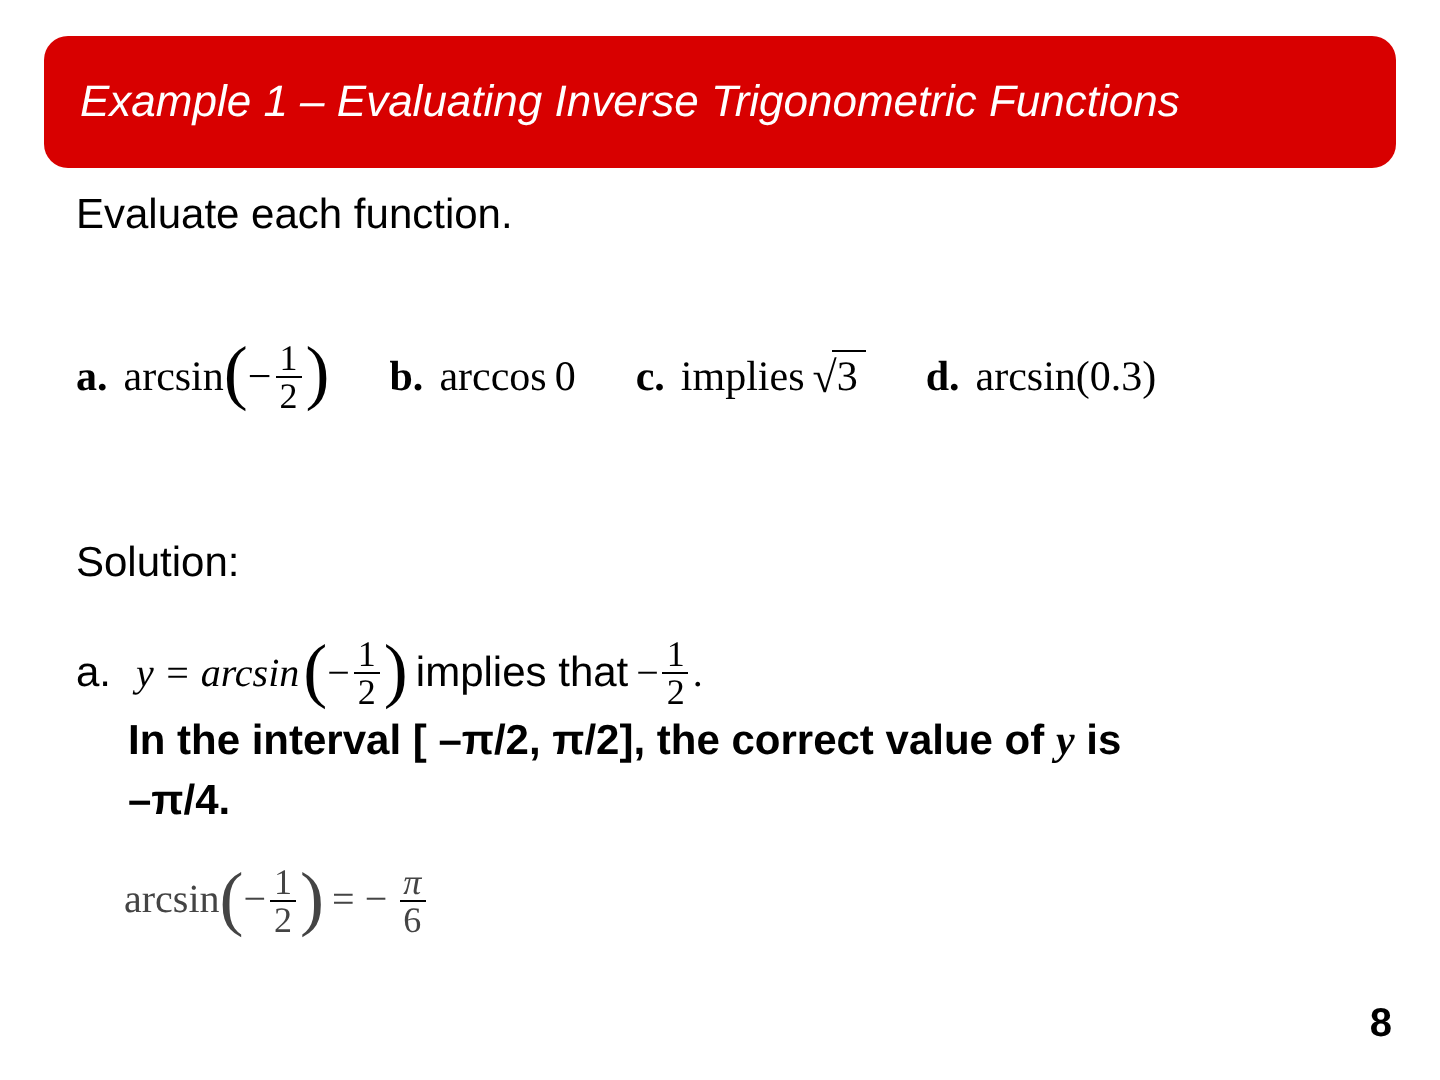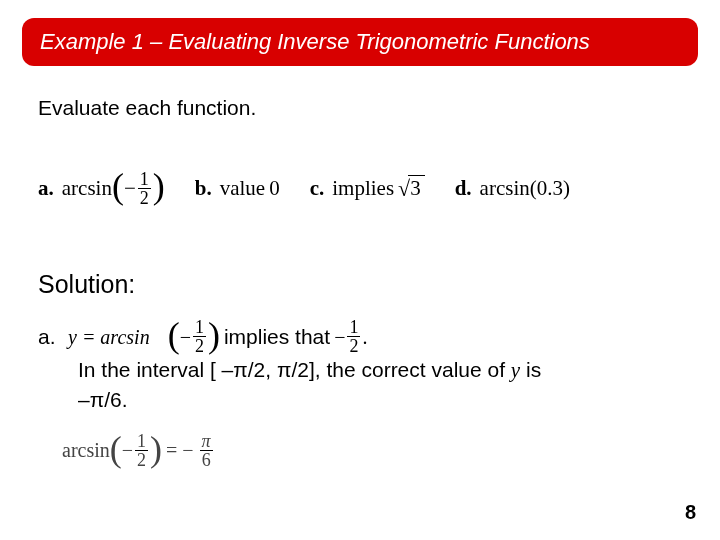--- a/index.html
+++ b/index.html
@@ -10,21 +10,21 @@
     background: #fff;
     font-family: Arial, Helvetica, sans-serif;
     color: #000;
     position: relative;
   }
   .title-bar {
     position: absolute;
     top: 18px;
     left: 22px;
     right: 22px;
-    height: 48px;
+    height: 66px;
     background: #d80000;
     border-radius: 12px;
     color: #fff;
     font-size: 22px;
     font-style: italic;
     display: flex;
     align-items: center;
     padding-left: 18px;
     box-sizing: border-box;
   }
@@ -63,33 +63,33 @@
     display: inline-block;
     border-top: 1px solid #000;
     padding: 0 4px 0 2px;
     margin-left: -2px;
   }
   .radical { font-size: 22px; position: relative; top: 1px; }
   .solution-head {
     position: absolute;
     top: 270px;
     left: 38px;
-    font-size: 25px;
+    font-size: 21px;
   }
   .solution-body {
     position: absolute;
     top: 318px;
     left: 38px;
     right: 40px;
     font-size: 21px;
     line-height: 30px;
   }
   .sol-row1 { display: flex; align-items: center; flex-wrap: nowrap; }
   .sol-letter { width: 26px; }
-  .sol-indent { margin-left: 40px; }
+  .sol-indent { margin-left: 26px; font-weight: bold; }
   .serif { font-family: "Times New Roman", serif; }
   .ital { font-style: italic; }
   .eq-inline { display: inline-flex; align-items: center; font-family: "Times New Roman", serif; font-size: 20px; margin: 0 4px; }
   .final-eq {
     position: absolute;
     top: 432px;
     left: 62px;
     font-family: "Times New Roman", serif;
     font-size: 20px;
     display: flex;
@@ -121,21 +121,21 @@
     <span>−</span>
     <span class="frac">
       <span class="num">1</span>
       <span class="den">2</span>
     </span>
     <span class="paren-big">)</span>
   </span>
 
   <span class="prob">
     <span class="lbl">b.</span>
-    <span>value</span>
+    <span>arccos</span>
     <span style="margin-left:4px">0</span>
   </span>
 
   <span class="prob">
     <span class="lbl">c.</span>
     <span>implies</span>
     <span style="margin-left:4px"><span class="radical">√</span><span class="sqrt">3</span></span>
   </span>
 
   <span class="prob" style="margin-right:0">
@@ -144,21 +144,21 @@
     <span>(0.3)</span>
   </span>
 </div>
 
 <div class="solution-head">Solution:</div>
 
 <div class="solution-body">
   <div class="sol-row1">
     <span class="sol-letter">a.</span>
     <span class="eq-inline">
-      <span class="ital" style="margin-right:18px">y = arcsin</span>
+      <span class="ital" style="margin-right:2px">y = arcsin</span>
       <span class="paren-big">(</span>
       <span>−</span>
       <span class="frac">
         <span class="num">1</span>
         <span class="den">2</span>
       </span>
       <span class="paren-big">)</span>
     </span>
     <span>implies that</span>
     <span class="eq-inline">
@@ -166,21 +166,21 @@
       <span class="frac">
         <span class="num">1</span>
         <span class="den">2</span>
       </span>
       <span>.</span>
     </span>
   </div>
   <div class="sol-indent">
     <span>In the interval [ –π/2, π/2], the correct value of </span><span class="serif ital">y</span><span> is</span>
   </div>
-  <div class="sol-indent">–π/6.</div>
+  <div class="sol-indent">–π/4.</div>
 </div>
 
 <div class="final-eq">
   <span>arcsin</span>
   <span class="paren-big">(</span>
   <span>−</span>
   <span class="frac">
     <span class="num">1</span>
     <span class="den">2</span>
   </span>

